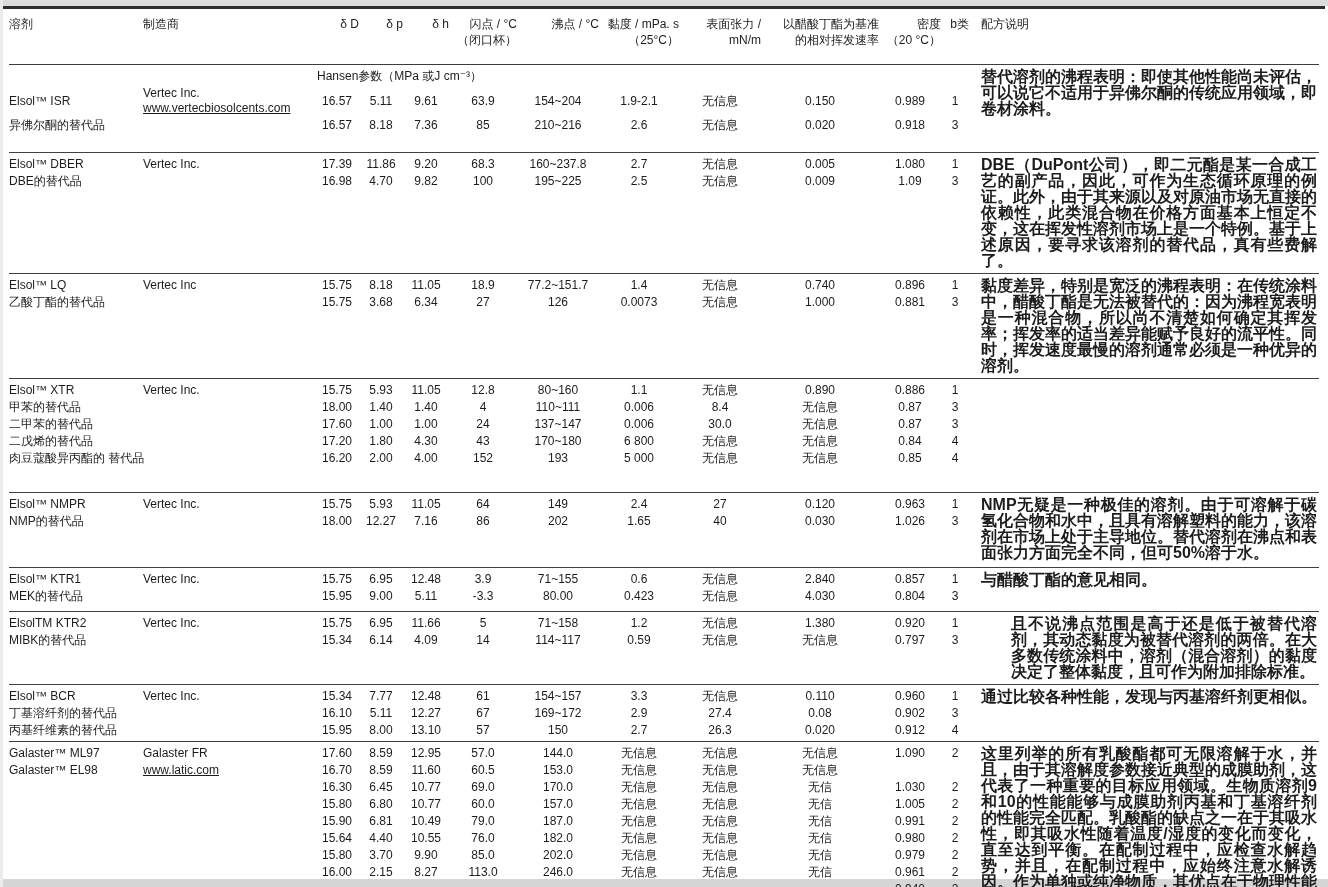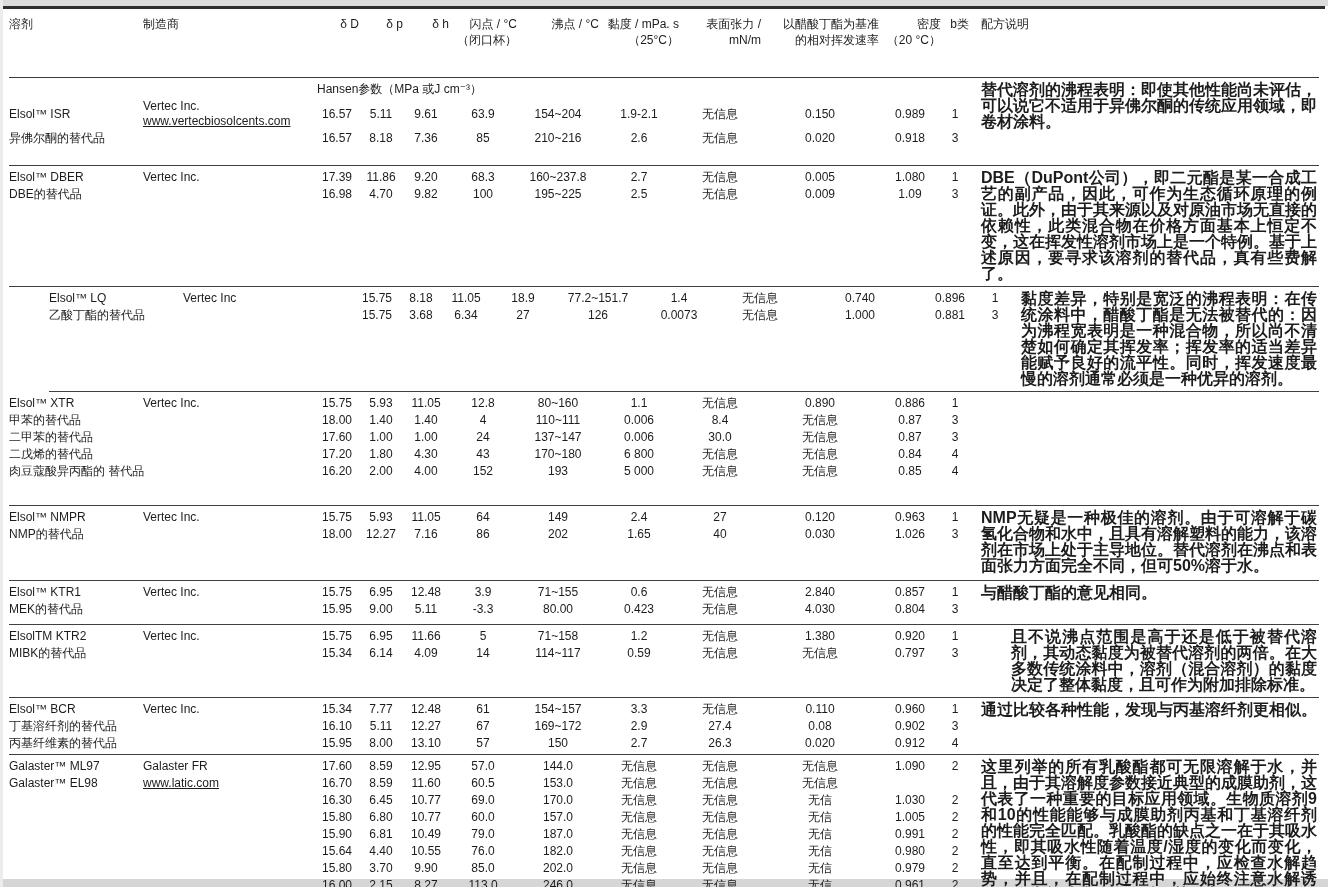--- a/index.html
+++ b/index.html
@@ -13,32 +13,32 @@
   .edge.bottom{bottom:0;height:8px;background:#d6d6d6;}
   .edge.left{position:absolute;top:0;bottom:0;left:0;width:3px;background:#ececec;}
   .edge.right{position:absolute;top:0;bottom:0;right:0;width:3px;background:#ececec;}
 
   .tablewrap{
     position:absolute;top:6px;left:3px;right:3px;
     border-top:3px solid #2e2e2e;
     padding:0 6px;
     --cols:134px 172px 44px 44px 46px 68px 82px 80px 82px 118px 62px 28px;
   }
-  .header{display:flex;height:69px;box-sizing:border-box;border-bottom:1px solid #3c3c3c;padding-top:7px;}
+  .header{display:flex;height:56px;box-sizing:border-box;border-bottom:1px solid #3c3c3c;padding-top:7px;}
   .hgrid{display:grid;grid-template-columns:var(--cols);width:960px;flex:none;}
   .hc{font-size:12px;line-height:16px;text-align:right;white-space:nowrap;}
   .hc.left{text-align:left;}
   .hc .l2{display:block;}
   .hnote{flex:1;padding-left:12px;font-size:12px;line-height:16px;}
 
   .section{display:flex;border-bottom:1px solid #404040;box-sizing:border-box;padding-top:3px;}
   #sections .section:last-child{border-bottom:3px solid #2e2e2e;}
   #sections .section:nth-child(1){min-height:88px;}
   #sections .section:nth-child(2){min-height:97px;}
-  #sections .section:nth-child(3){min-height:99px;margin-left:40px;}
+  #sections .section:nth-child(3){min-height:99px;}
   #sections .section:nth-child(4){min-height:114px;}
   #sections .section:nth-child(5){min-height:75px;}
   #sections .section:nth-child(6){min-height:44px;justify-content:space-between;}
   #sections .section:nth-child(7){min-height:54px;gap:30px;}
   #sections .section:nth-child(8){min-height:57px;}
   #sections .section:nth-child(9){min-height:187px;}
 
   .rows{width:960px;flex:none;}
   .subheader{padding-left:308px;font-size:12px;line-height:17px;white-space:nowrap;}
   .row{display:grid;grid-template-columns:var(--cols);align-items:center;padding:1px 0;min-height:15px;}

